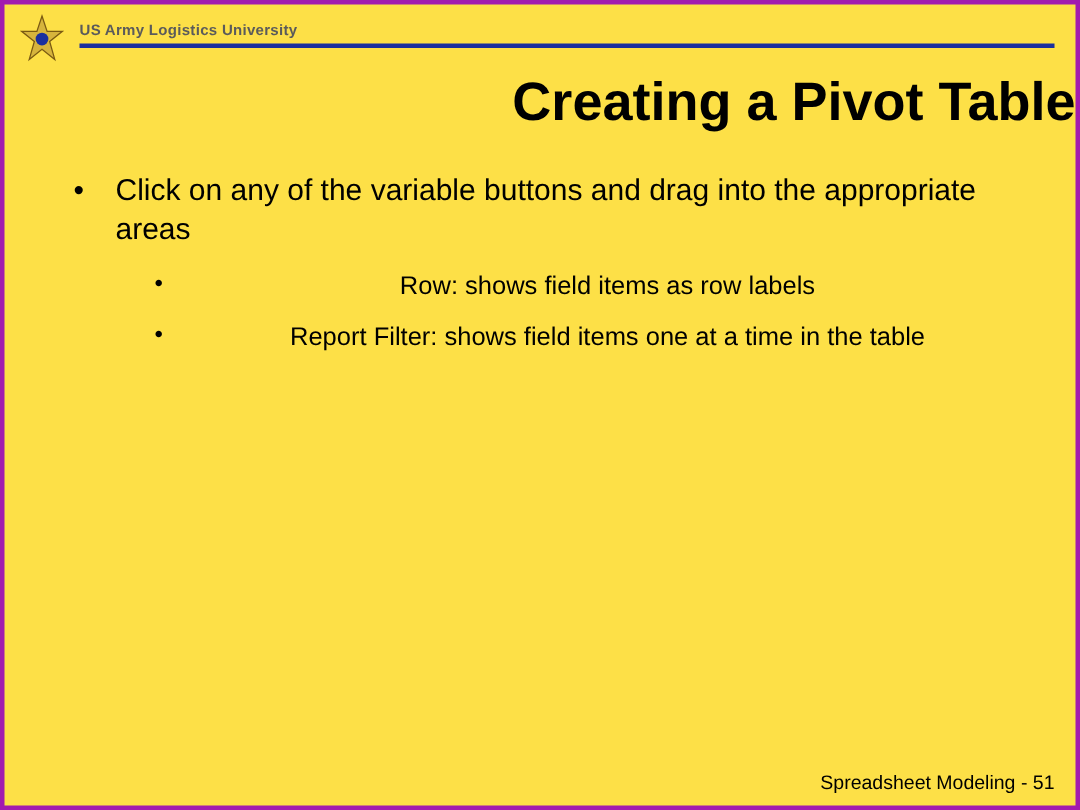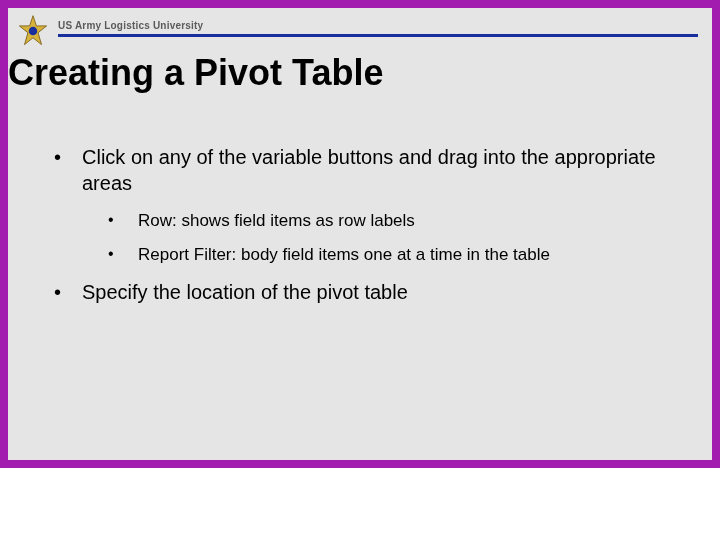--- a/index.html
+++ b/index.html
@@ -1,52 +1,52 @@
 <!DOCTYPE html>
 <html><head>
 <meta charset="utf-8">
 <style>
   * { box-sizing: border-box; margin: 0; padding: 0; }
   html, body { width: 720px; height: 540px; overflow: hidden; font-family: Arial, Helvetica, sans-serif; background: #fff; }
   .slide {
-    width: 720px; height: 468px;
-    border: 8px solid #a21caf;
+    width: 720px; height: 540px;
+    border: 3px solid #a21caf;
     position: relative;
-    background: #e5e5e5;
+    background: #fde047;
   }
   .crest {
     position: absolute; left: 8px; top: 6px; width: 34px; height: 34px;
     display: flex; align-items: center; justify-content: center;
   }
   .org-label {
     position: absolute; left: 50px; top: 12px;
     font-size: 10px; font-weight: bold; color: #5b5b5b;
     letter-spacing: 0.2px;
   }
   .header-rule {
     position: absolute; left: 50px; right: 14px; top: 26px;
     height: 3px; background: #1a2f9e;
   }
   .title {
     position: absolute; top: 44px; left: 0; right: 0;
-    text-align: left;
+    text-align: right;
     font-size: 36px; font-weight: bold; color: #000;
   }
   .content {
-    position: absolute; top: 137px; left: 46px; right: 40px;
+    position: absolute; top: 112px; left: 46px; right: 40px;
     font-size: 20px; color: #000; line-height: 1.28;
   }
   ul.level1 { list-style: none; padding: 0; }
   ul.level1 > li { position: relative; padding-left: 28px; margin-bottom: 14px; }
   ul.level1 > li::before {
     content: "•"; position: absolute; left: 0; top: 0;
     font-size: 20px; line-height: 1.28;
   }
   ul.level2 { list-style: none; padding: 0; margin-top: 14px; font-size: 17px; }
-  ul.level2 > li { position: relative; padding-left: 30px; margin-left: 26px; margin-bottom: 12px; }
+  ul.level2 > li { position: relative; padding-left: 30px; margin-left: 26px; margin-bottom: 12px; text-align: center; }
   ul.level2 > li::before {
     content: "•"; position: absolute; left: 0; top: 0;
     font-size: 16px; line-height: 1.28;
   }
   .footer {
     position: absolute; bottom: 8px; right: 14px;
     font-size: 13px; color: #000;
   }
 </style>
 </head>
@@ -65,22 +65,20 @@
   <div class="header-rule"></div>
 
   <div class="title">Creating a Pivot Table</div>
 
   <div class="content">
     <ul class="level1">
       <li>
         <span>Click on any of the variable buttons and drag into the appropriate areas</span>
         <ul class="level2">
           <li>Row:  shows field items as row labels</li>
-          <li>Report Filter:  body field items one at a time in the table</li>
+          <li>Report Filter:  shows field items one at a time in the table</li>
         </ul>
-      </li>
-      <li>
-        <span>Specify the location of the pivot table</span>
       </li>
     </ul>
   </div>
 
+  <div class="footer">Spreadsheet Modeling - 51</div>
 </div>
 
 </body></html>

